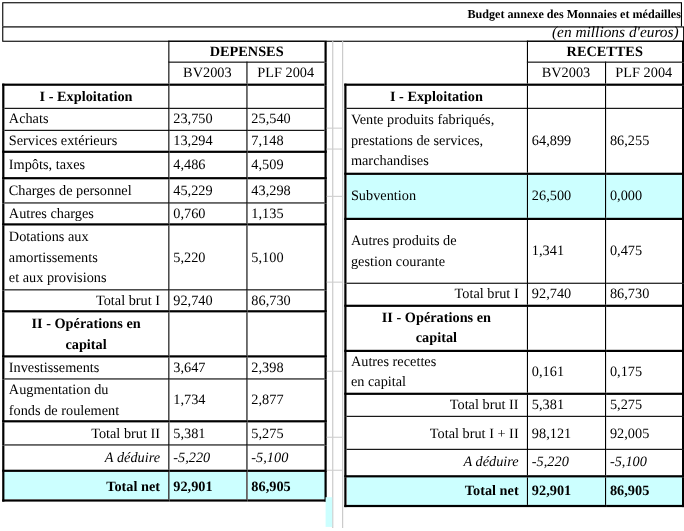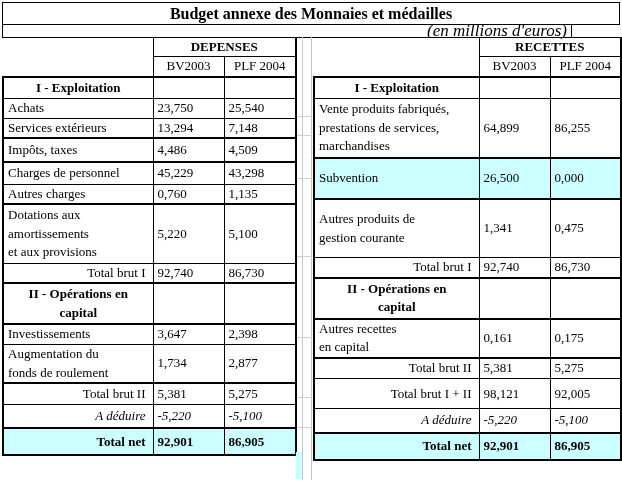--- a/index.html
+++ b/index.html
@@ -1,23 +1,23 @@
 <!DOCTYPE html>
 <html><head>
 <meta charset="utf-8">
 <style>
   html,body{margin:0;padding:0;background:#fff;}
   #screen{position:relative;width:622px;height:483px;background:#ffffff;
           font-family:"Liberation Serif","DejaVu Serif",serif;color:#000;overflow:hidden;}
 
   .box{position:absolute;border:1px solid #000;box-sizing:border-box;background:#fff;}
   #title-box{left:2px;top:2px;width:618px;height:23px;
-             font-weight:bold;font-size:16px;text-align:center;line-height:21px;}
-  #unit-box{left:2px;top:24px;width:570px;height:14px;
-            font-style:italic;font-size:17px;text-align:right;line-height:12px;padding-right:4px;}
+             font-weight:bold;font-size:11px;text-align:right;line-height:21px;}
+  #unit-box{left:2px;top:24px;width:620px;height:14px;
+            font-style:italic;font-size:14px;text-align:right;line-height:12px;padding-right:4px;}
 
   table.tbl{position:absolute;border-collapse:collapse;table-layout:fixed;font-size:13px;}
   #depenses-table{left:2px;top:37px;}
   #recettes-table{left:313px;top:37px;}
 
   .tbl td{border:1px solid #000;padding:0 4px;vertical-align:middle;
           line-height:1.42;overflow:hidden;white-space:pre-line;box-sizing:border-box;}
   .tbl td:first-child{border-left-width:2px;}
   .tbl td:last-child{border-right-width:2px;}
   .tbl tr.first td{border-top-width:2px;}

